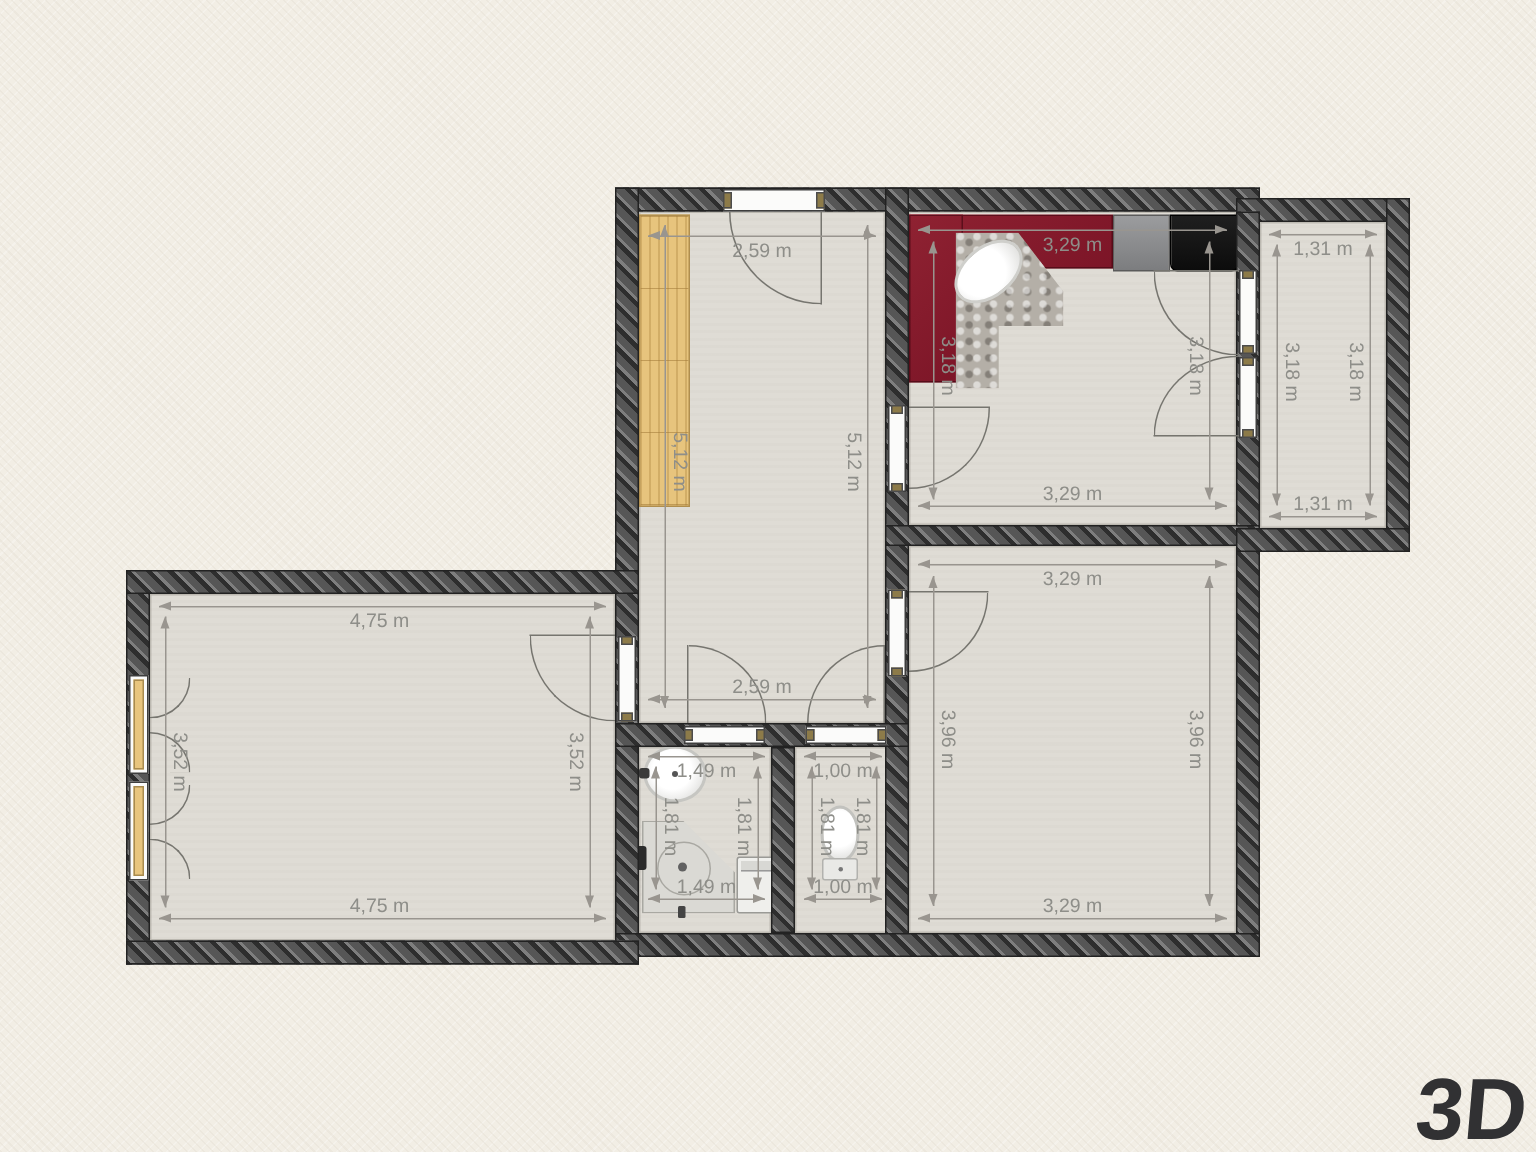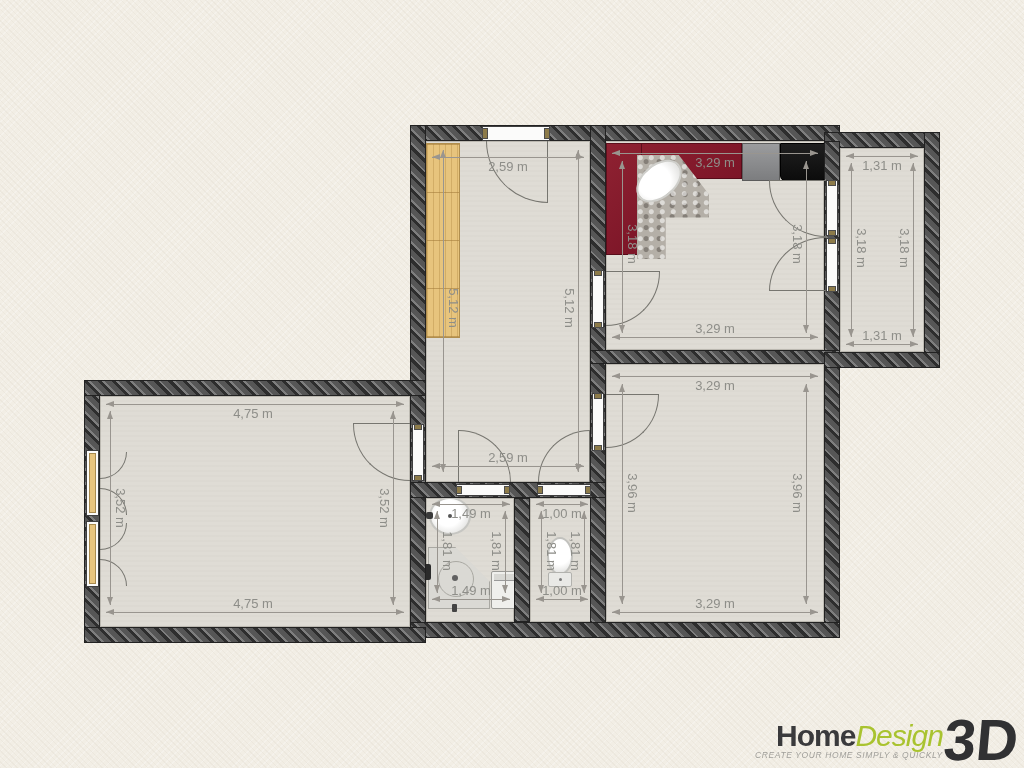--- a/index.html
+++ b/index.html
@@ -227,20 +227,14 @@
   <div class="dimh" style="left:536px;top:599px;width:52px;"></div>
   <span class="dlabel" style="left:562px;top:583px;">1,00 m</span>
   <div class="dimv" style="left:541px;top:511px;height:82px;"></div>
   <span class="dlabel vert" style="left:544px;top:551px;">1,81 m</span>
   <div class="dimv" style="left:584px;top:511px;height:82px;"></div>
   <span class="dlabel vert" style="left:568px;top:551px;">1,81 m</span>
 
 </div>
 
 <div class="logo">
-  <div class="logo-txt">
-    <div>
-      <span class="logo-home">Home</span><span class="logo-design">Design</span>
-    </div>
-    <div class="logo-tag">CREATE YOUR HOME SIMPLY &amp; QUICKLY</div>
-  </div>
   <div class="logo-3d">3D</div>
 </div>
 
 </body></html>

